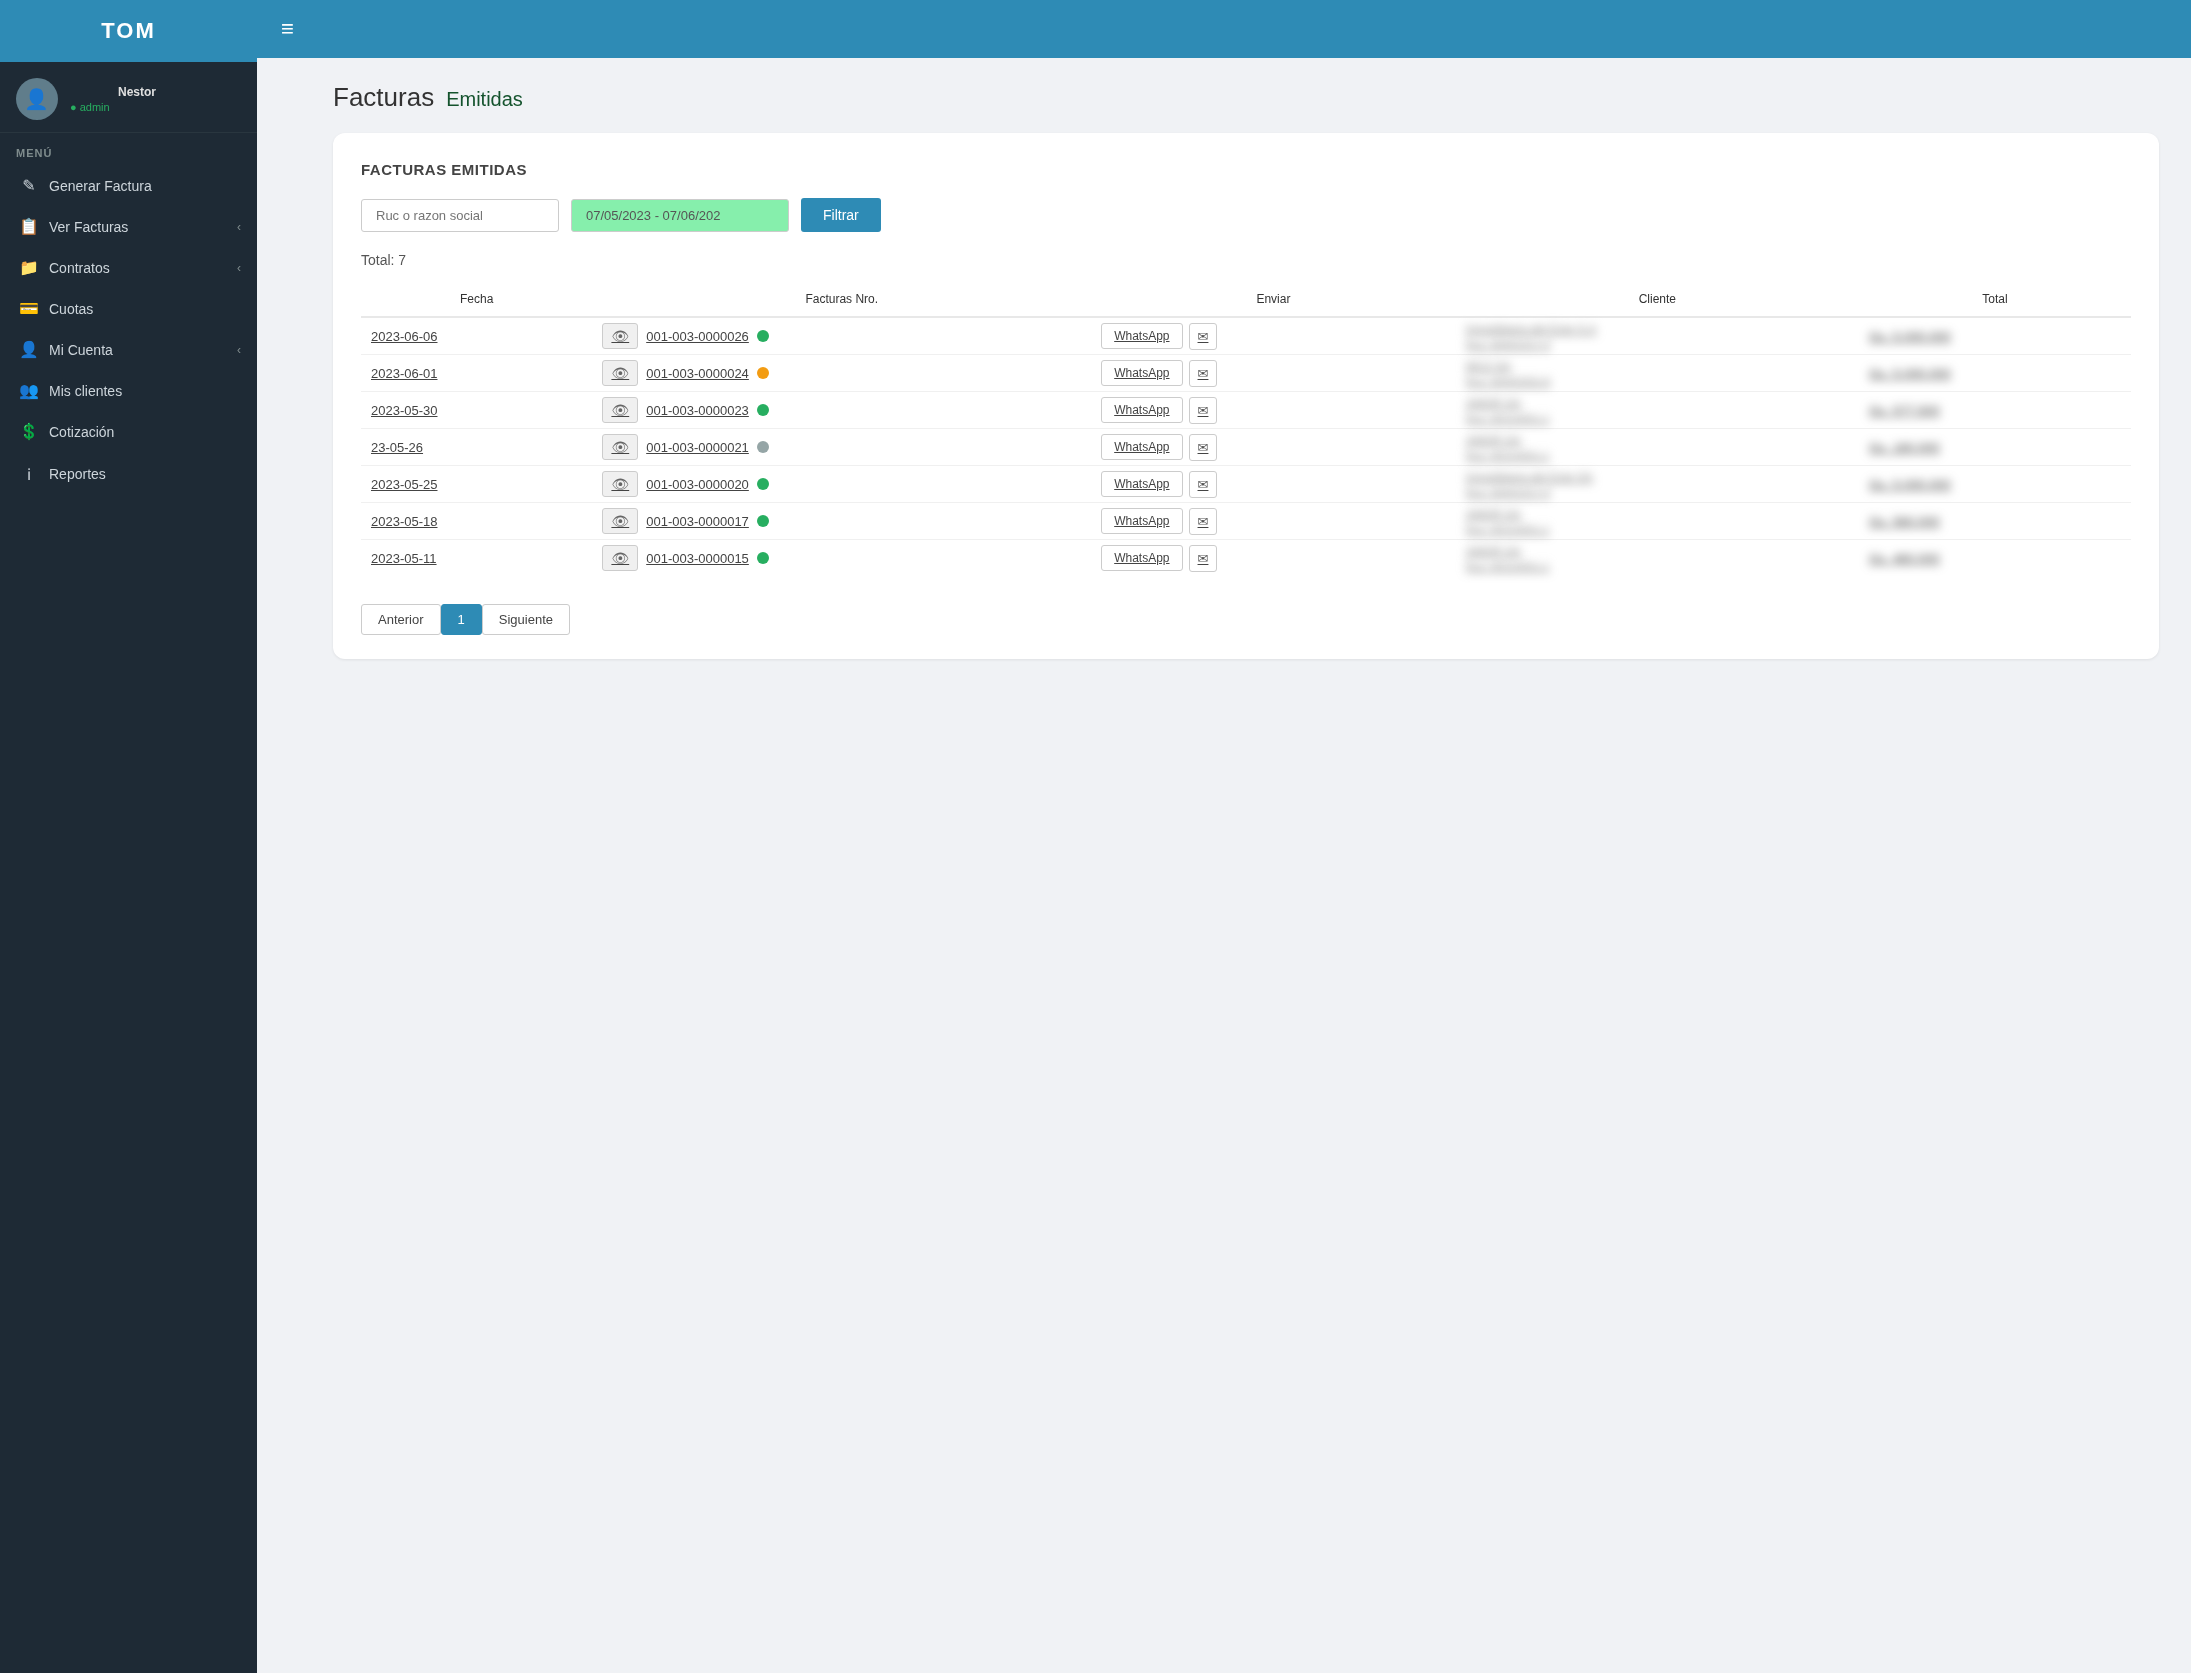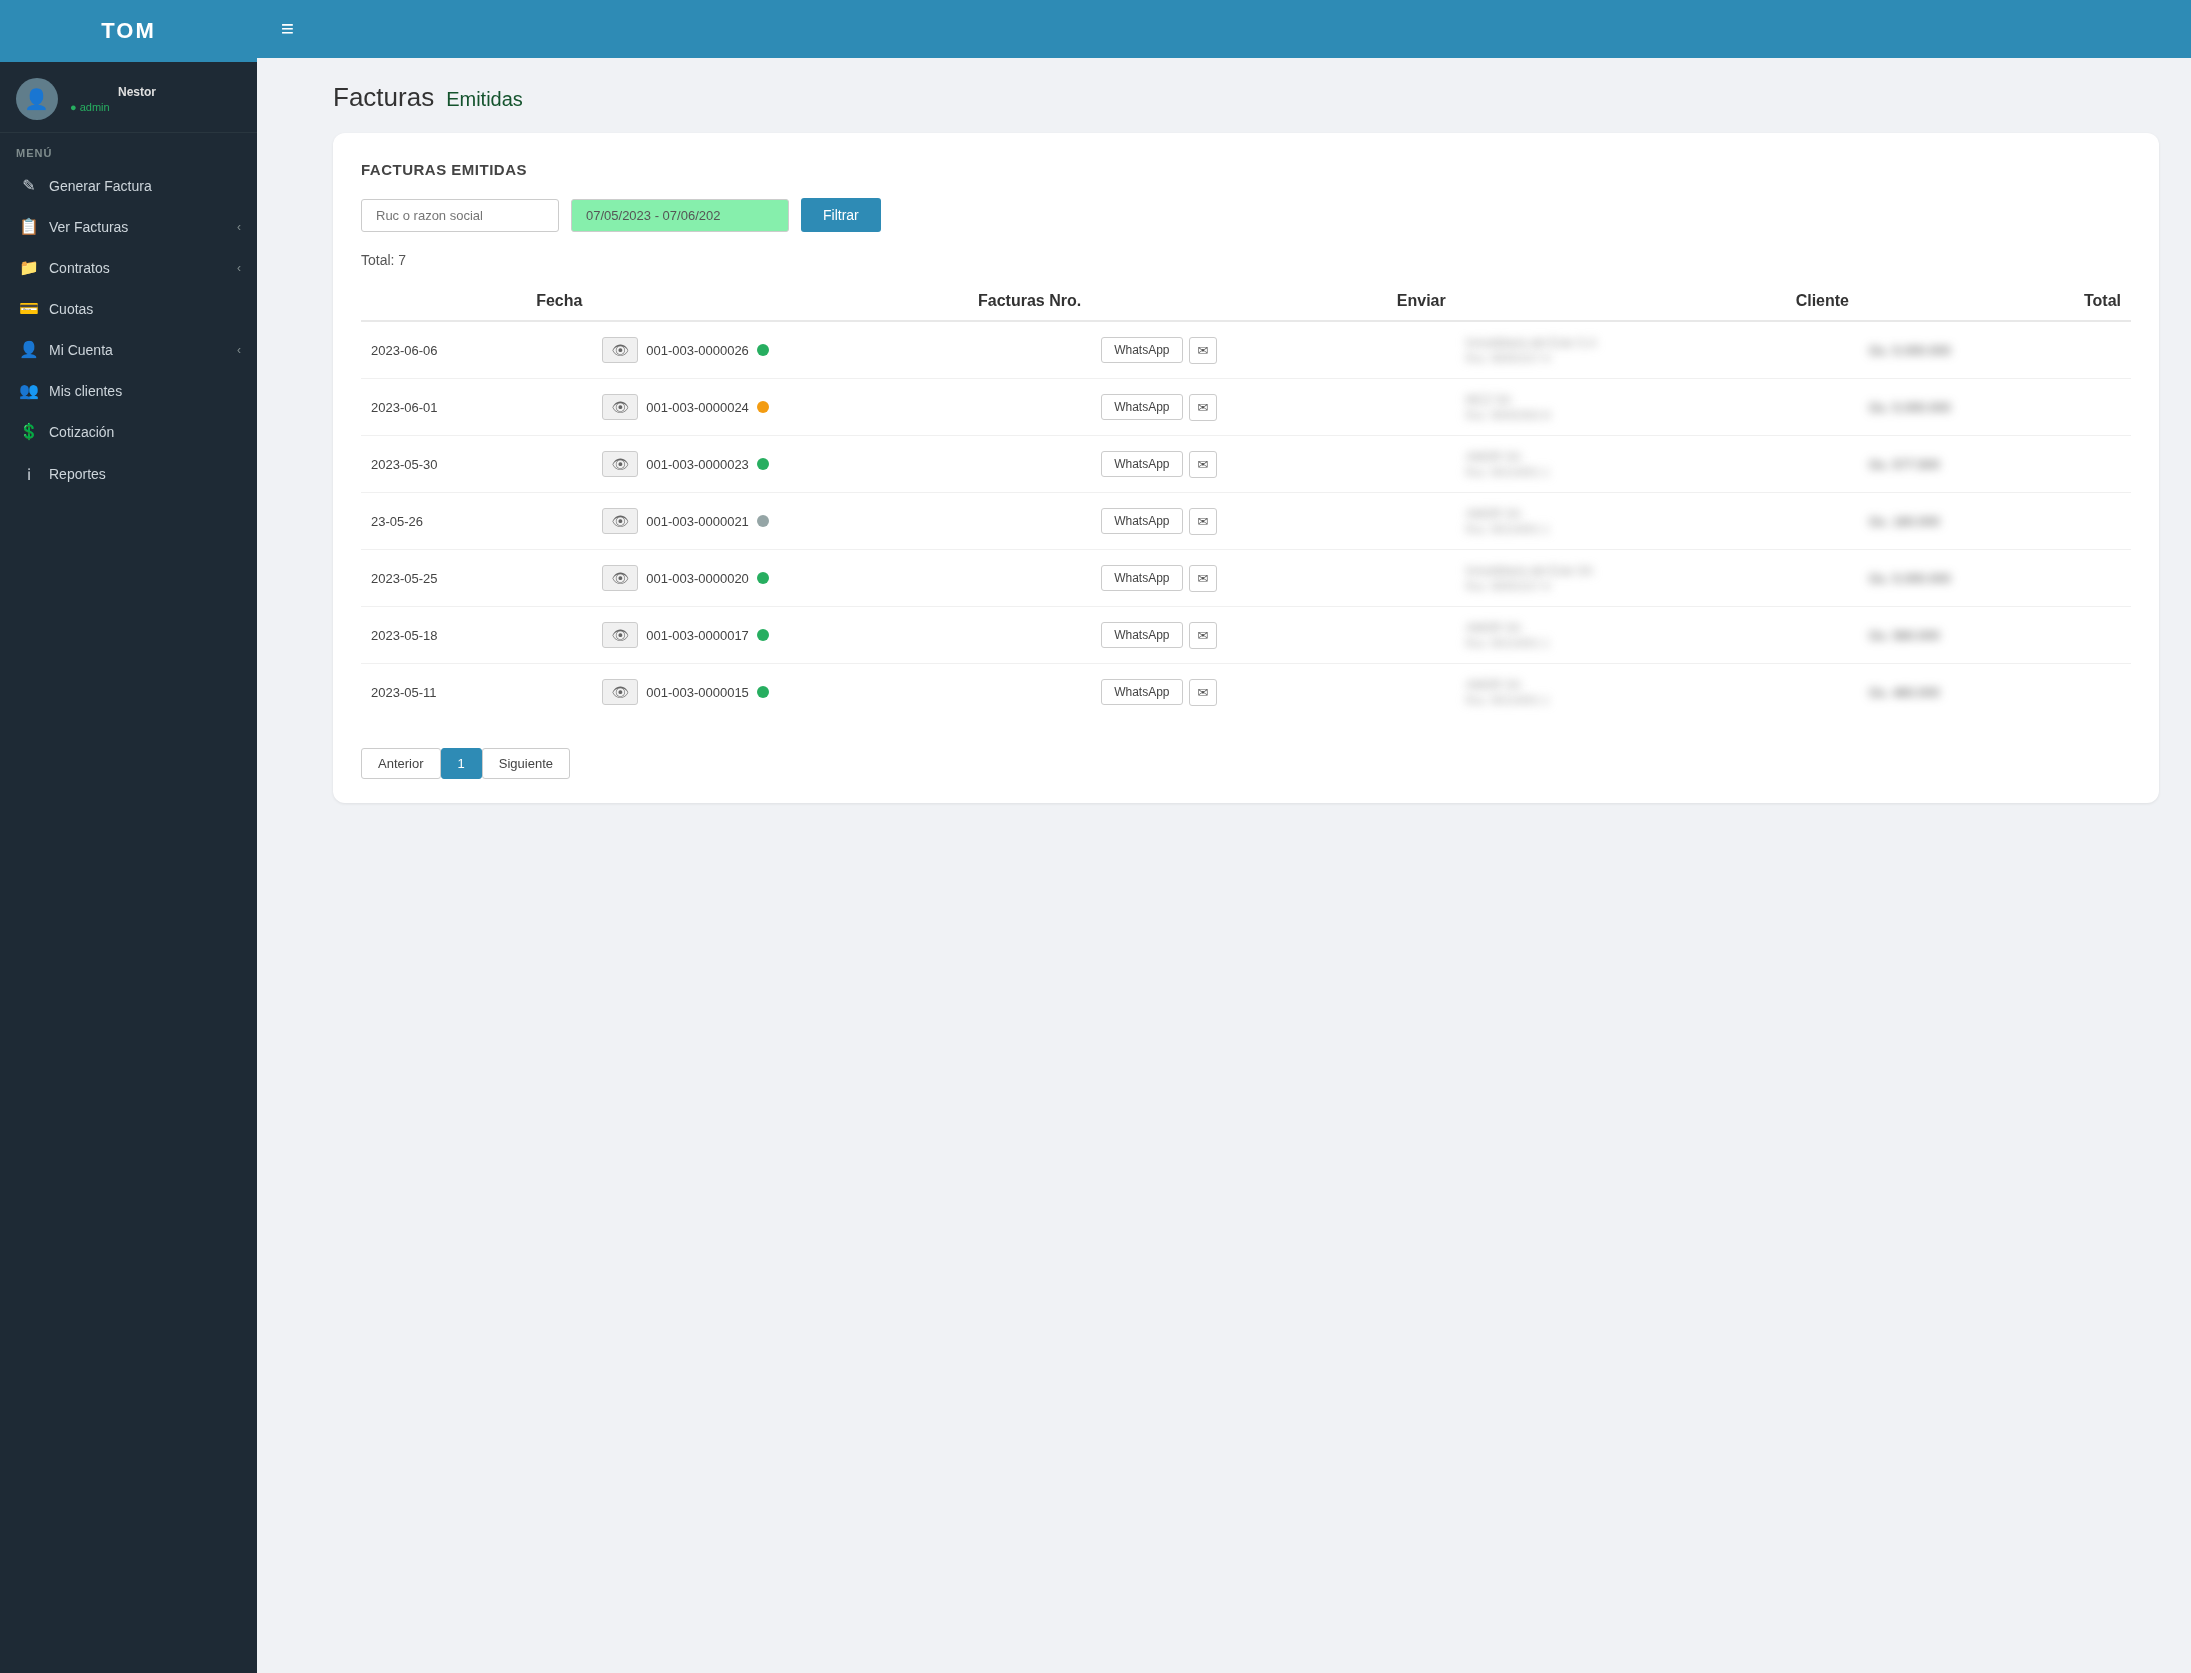--- a/index.html
+++ b/index.html
@@ -148,33 +148,34 @@
       border-radius: 3px;
       padding: 9px 22px;
       font-size: 14px;
       cursor: pointer;
     }
     .total-label { font-size: 14px; color: #555; margin-bottom: 16px; }
 
     
     .invoice-table { width: 100%; border-collapse: collapse; }
     .invoice-table th {
-      text-align: right;
-      font-size: 16px;
-      font-weight: 700;
+      text-align: center;
+      font-size: 12px;
+      font-weight: 400;
       color: #333;
       padding: 8px 10px 10px 10px;
       border-bottom: 2px solid #e8e8e8;
     }
     .invoice-table td {
-      padding: 14px 10px;
+      padding: 4px 10px;
       font-size: 13px;
       color: #444;
       border-bottom: 1px solid #f0f0f0;
       vertical-align: middle;
+      text-decoration: underline;
     }
     .invoice-table tr:last-child td { border-bottom: none; }
 
     .doc-cell { display: flex; align-items: center; gap: 8px; }
     .eye-btn {
       background: #f0f0f0;
       border: 1px solid #ccc;
       border-radius: 3px;
       padding: 4px 8px;
       cursor: pointer;

